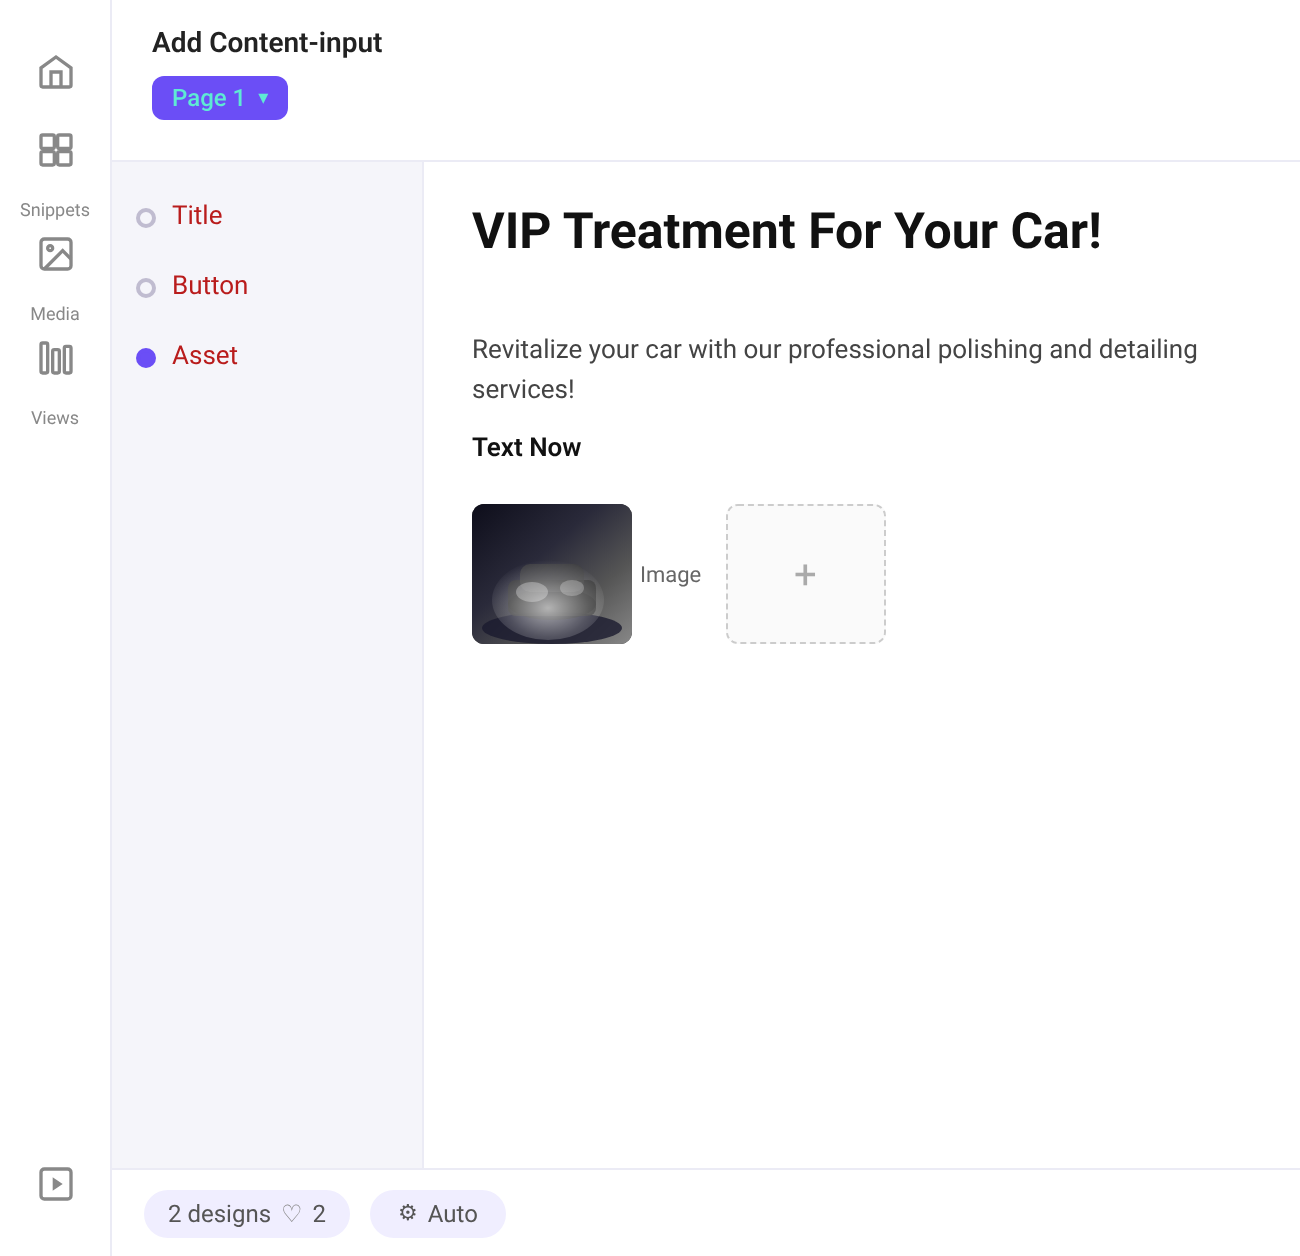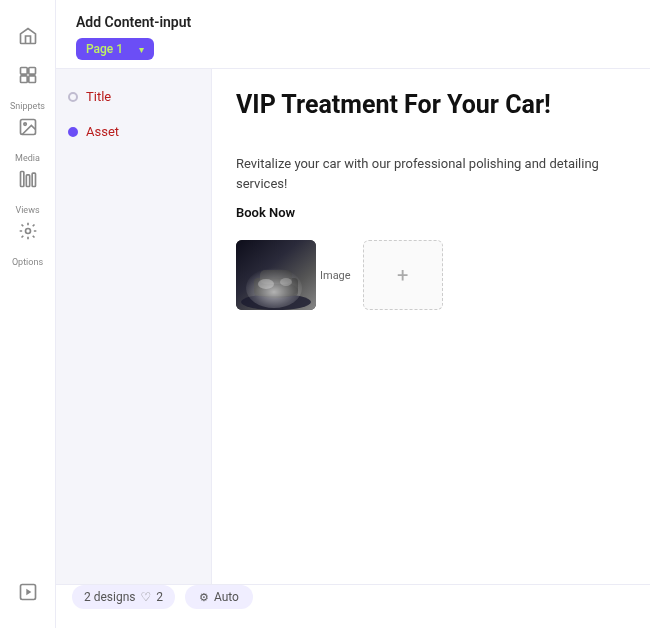--- a/index.html
+++ b/index.html
@@ -49,39 +49,39 @@
       flex: 1;
       display: flex;
       flex-direction: column;
       background: #f5f5fa;
       overflow: hidden;
     }
 
     
     .topbar {
       background: #fff;
-      padding: 14px 20px 8px 20px;
+      padding: 14px 20px 20px 20px;
       border-bottom: 1px solid #ebebf5;
     }
     .topbar-title {
       font-size: 14px;
       font-weight: 600;
       color: #222;
       margin-bottom: 8px;
     }
     .page-selector {
       display: inline-flex;
       align-items: center;
       background: #6b4ef6;
-      color: #bef264;
+      color: #5eead4;
       border-radius: 6px;
       padding: 4px 10px;
       font-size: 12px;
       font-weight: 500;
-      gap: 16px;
+      gap: 6px;
       cursor: pointer;
     }
     .page-selector .chevron {
       font-size: 10px;
     }
 
     
     .content-area {
       flex: 1;
       display: flex;
@@ -186,21 +186,21 @@
       font-size: 20px;
       background: #fafafa;
     }
 
     
     .bottom-bar {
       height: 44px;
       background: #fff;
       border-top: 1px solid #ebebf5;
       display: flex;
-      align-items: flex-start;
+      align-items: center;
       padding: 0 16px;
       gap: 10px;
     }
     .bottom-pill {
       display: inline-flex;
       align-items: center;
       gap: 5px;
       background: #f0eeff;
       border-radius: 20px;
       padding: 5px 12px;
@@ -248,27 +248,20 @@
     <span class="sidebar-label">Media</span>
   </div>
   <div class="sidebar-item">
     <svg viewBox="0 0 24 24" fill="none" stroke="#888" stroke-width="2">
       <rect x="3" y="3" width="4" height="18" rx="1"></rect>
       <rect x="10" y="7" width="4" height="14" rx="1"></rect>
       <rect x="17" y="5" width="4" height="16" rx="1"></rect>
     </svg>
     <span class="sidebar-label">Views</span>
   </div>
-  <div class="sidebar-item">
-    <svg viewBox="0 0 24 24" fill="none" stroke="#888" stroke-width="2">
-      <circle cx="12" cy="12" r="3"></circle>
-      <path d="M12 2v3m0 14v3M4.22 4.22l2.12 2.12m11.32 11.32l2.12 2.12M2 12h3m14 0h3M4.22 19.78l2.12-2.12M17.66 6.34l2.12-2.12"></path>
-    </svg>
-    <span class="sidebar-label">Options</span>
-  </div>
   <div style="flex:1"></div>
   <div class="sidebar-item">
     <svg viewBox="0 0 24 24" fill="none" stroke="#888" stroke-width="2">
       <rect x="3" y="3" width="18" height="18" rx="2"></rect>
       <polygon points="10,8 16,12 10,16" fill="#888" stroke="none"></polygon>
     </svg>
   </div>
 </div>
 
 <div class="main">
@@ -282,29 +275,33 @@
   </div>
 
   <div class="content-area">
 
     <div class="fields-panel">
       <div class="field-item">
         <div class="field-dot"></div>
         <span class="field-label">Title</span>
       </div>
       <div class="field-item">
+        <div class="field-dot"></div>
+        <span class="field-label">Button</span>
+      </div>
+      <div class="field-item">
         <div class="field-dot active"></div>
         <span class="field-label">Asset</span>
       </div>
     </div>
 
     <div class="preview-panel">
       <div class="preview-title">VIP Treatment For Your Car!</div>
       <div class="preview-text">Revitalize your car with our professional polishing and detailing services!</div>
-      <div class="preview-button">Book Now</div>
+      <div class="preview-button">Text Now</div>
 
       <div class="images-row">
         <div class="image-card">
           <div class="image-thumb">
             
             <svg width="80" height="70" viewBox="0 0 80 70" xmlns="http://www.w3.org/2000/svg">
               <defs>
                 <linearGradient id="bg" x1="0" y1="0" x2="1" y2="1">
                   <stop offset="0%" stop-color="#0d0d1a"></stop>
                   <stop offset="40%" stop-color="#2a2a3a"></stop>

